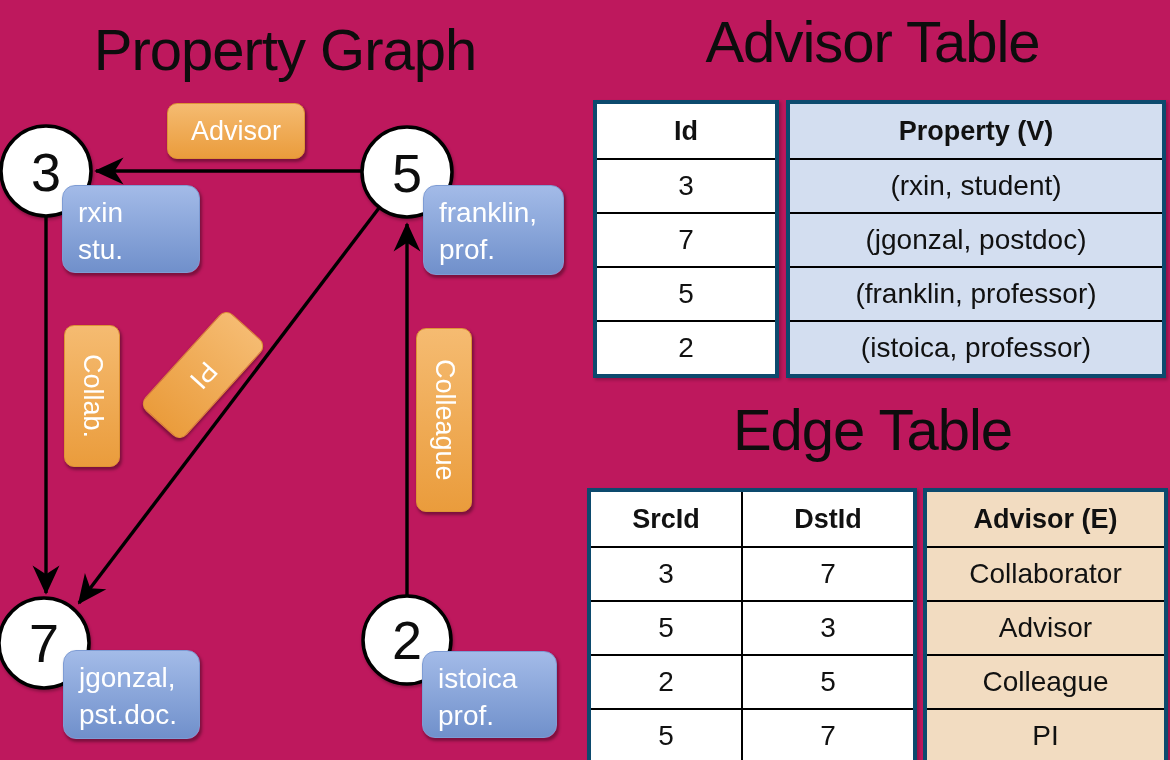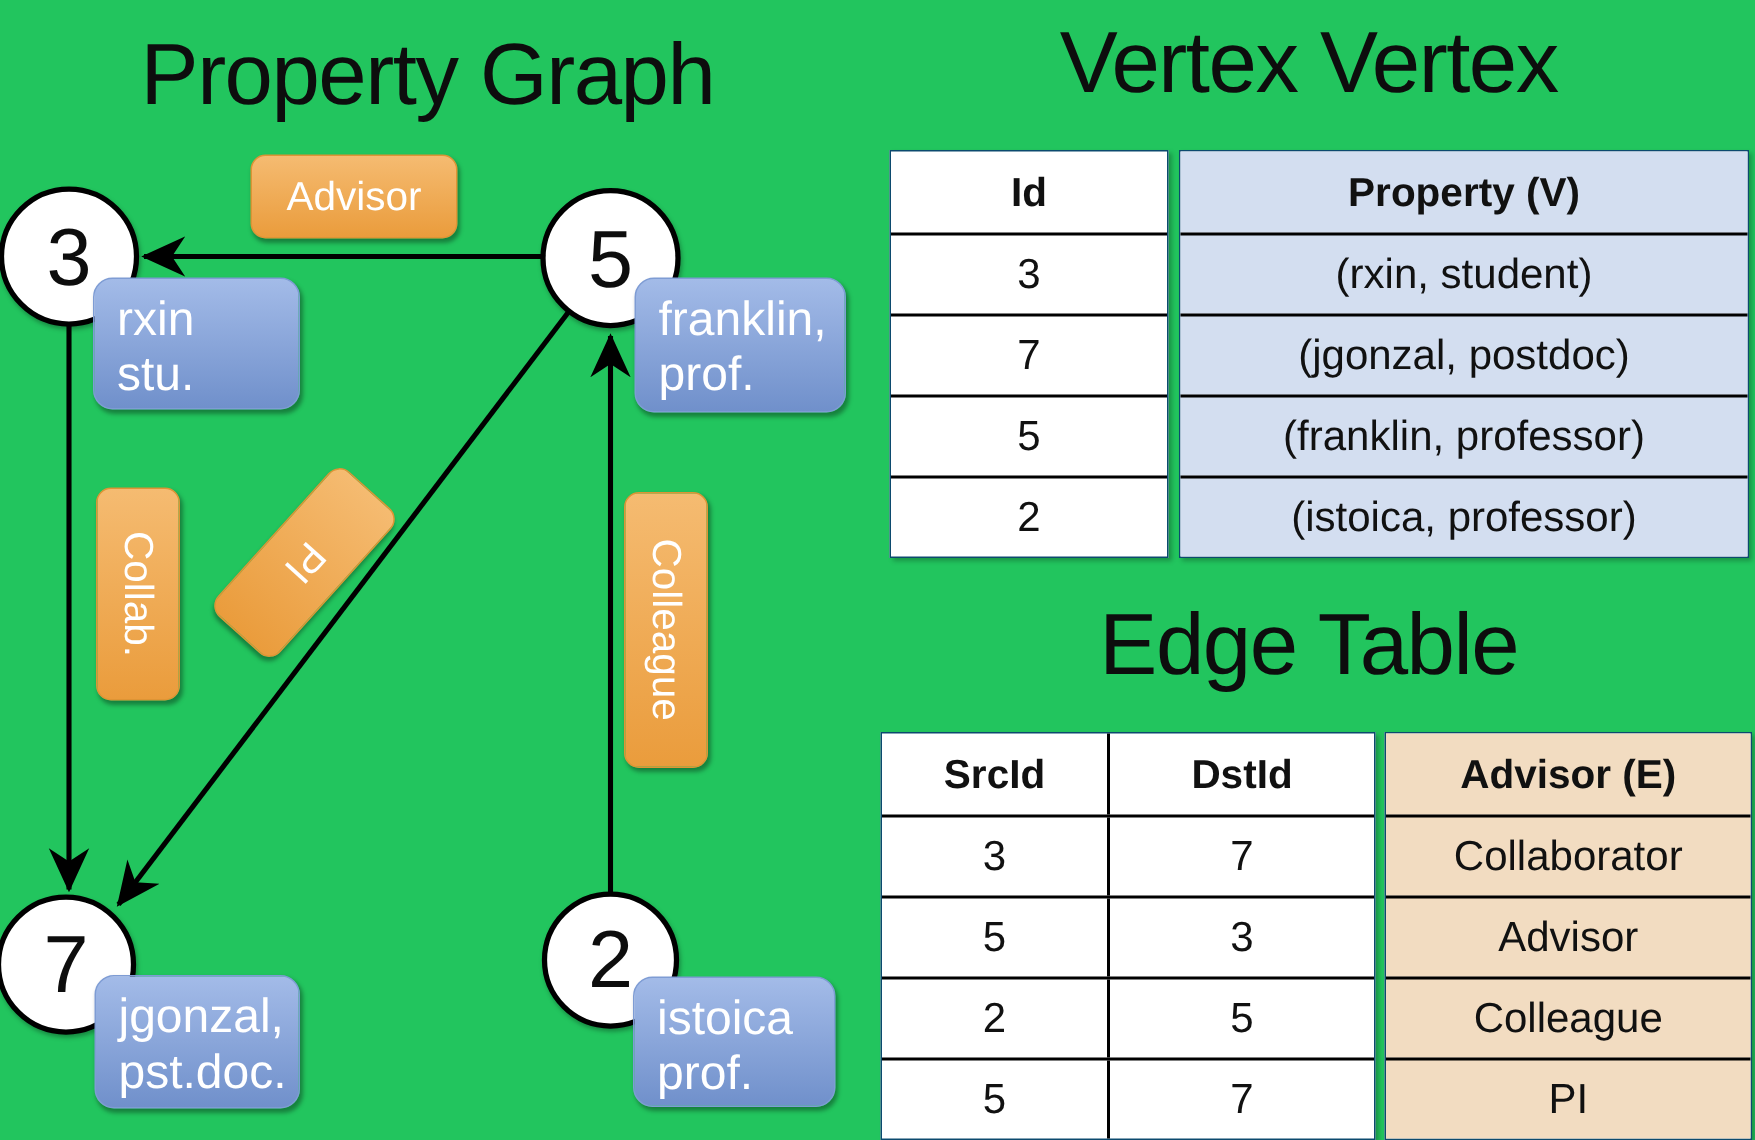--- a/index.html
+++ b/index.html
@@ -1,18 +1,18 @@
 <!DOCTYPE html>
 <html><head>
 <meta charset="utf-8">
 <style>
   html,body{margin:0;padding:0;background:#fff;}
   .slide{
     position:relative;width:1170px;height:760px;overflow:hidden;
-    background:#22c55e;font-family:"Liberation Sans",sans-serif;color:#111;
+    background:#be185d;font-family:"Liberation Sans",sans-serif;color:#111;
   }
   .title{
     position:absolute;text-align:center;font-size:58px;font-weight:300;
     letter-spacing:-1px;color:#0d0d0d;white-space:nowrap;
   }
   
   .gsvg{position:absolute;left:0;top:0;}
   .nodenum{
     position:absolute;width:90px;height:62px;line-height:62px;text-align:center;
     font-size:54px;font-weight:300;color:#0d0d0d;
@@ -20,28 +20,28 @@
   .elabel{
     position:absolute;display:flex;align-items:center;justify-content:center;
     font-size:27px;color:#fff;border-radius:10px;
     background:linear-gradient(#F5BB71,#EA9C3C);
     border:1.5px solid #DE9435;
     box-shadow:1.5px 2.5px 3px rgba(0,0,0,.35);
   }
   .elabel.vert{writing-mode:vertical-rl;}
   .pbox{
     position:absolute;box-sizing:border-box;padding:8px 8px 0 15px;
-    font-size:32px;line-height:37px;color:#fff;border-radius:13px;
+    font-size:28px;line-height:37px;color:#fff;border-radius:13px;
     background:linear-gradient(#A3BBE8,#7090CB);
     border:1.5px solid #7E9CD4;
     box-shadow:1.5px 2.5px 3px rgba(0,0,0,.35);
   }
   
   .tbl{
-    position:absolute;box-sizing:border-box;border:1px solid #0c4a6e;background:#fff;
+    position:absolute;box-sizing:border-box;border:4px solid #0c4a6e;background:#fff;
     box-shadow:2px 2px 3px rgba(0,0,0,.25);
   }
   .tbl .tr{display:flex;height:52px;border-top:2px solid #000;}
   .tbl .tr.head{height:54px;border-top:none;}
   .tbl .td{
     flex:1;display:flex;align-items:center;justify-content:center;
     font-size:28px;font-weight:300;white-space:nowrap;
   }
   .tbl .tr.head .td{font-weight:bold;font-size:27px;}
   .tbl .td.sep{border-left:2px solid #000;}
@@ -97,21 +97,21 @@
   </div>
   <div class="pbox" style="left:63px;top:650px;width:137px;height:89px;">
     <div>jgonzal,</div>
     <div>pst.doc.</div>
   </div>
   <div class="pbox" style="left:422px;top:651px;width:135px;height:87px;">
     <div>istoica</div>
     <div>prof.</div>
   </div>
 
-  <div class="title" style="left:585px;top:8px;width:575px;">Vertex Vertex</div>
+  <div class="title" style="left:585px;top:8px;width:575px;">Advisor Table</div>
 
   <div class="tbl" style="left:593px;top:100px;width:186px;">
     <div class="tr head">
       <div class="td">Id</div>
     </div>
     <div class="tr">
       <div class="td">3</div>
     </div>
     <div class="tr">
       <div class="td">7</div>

